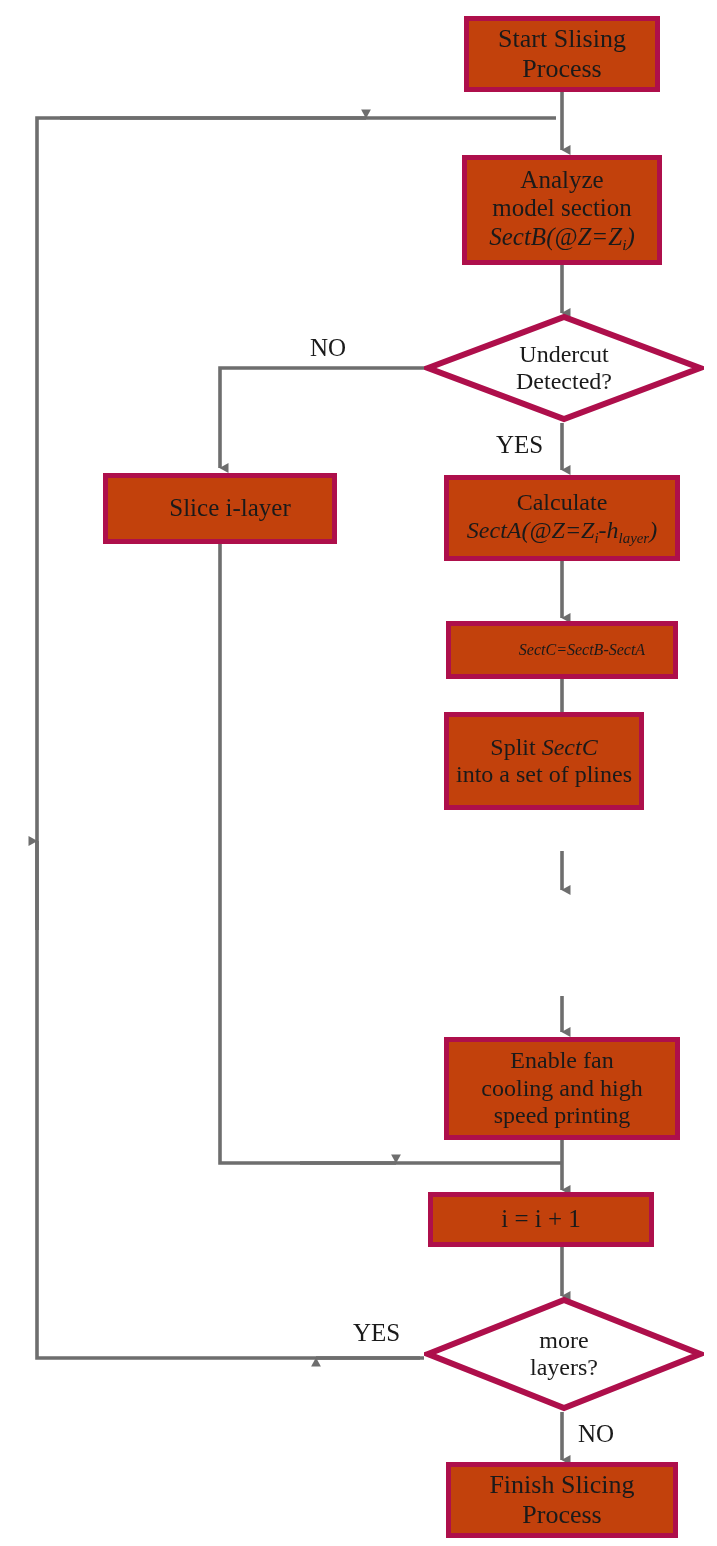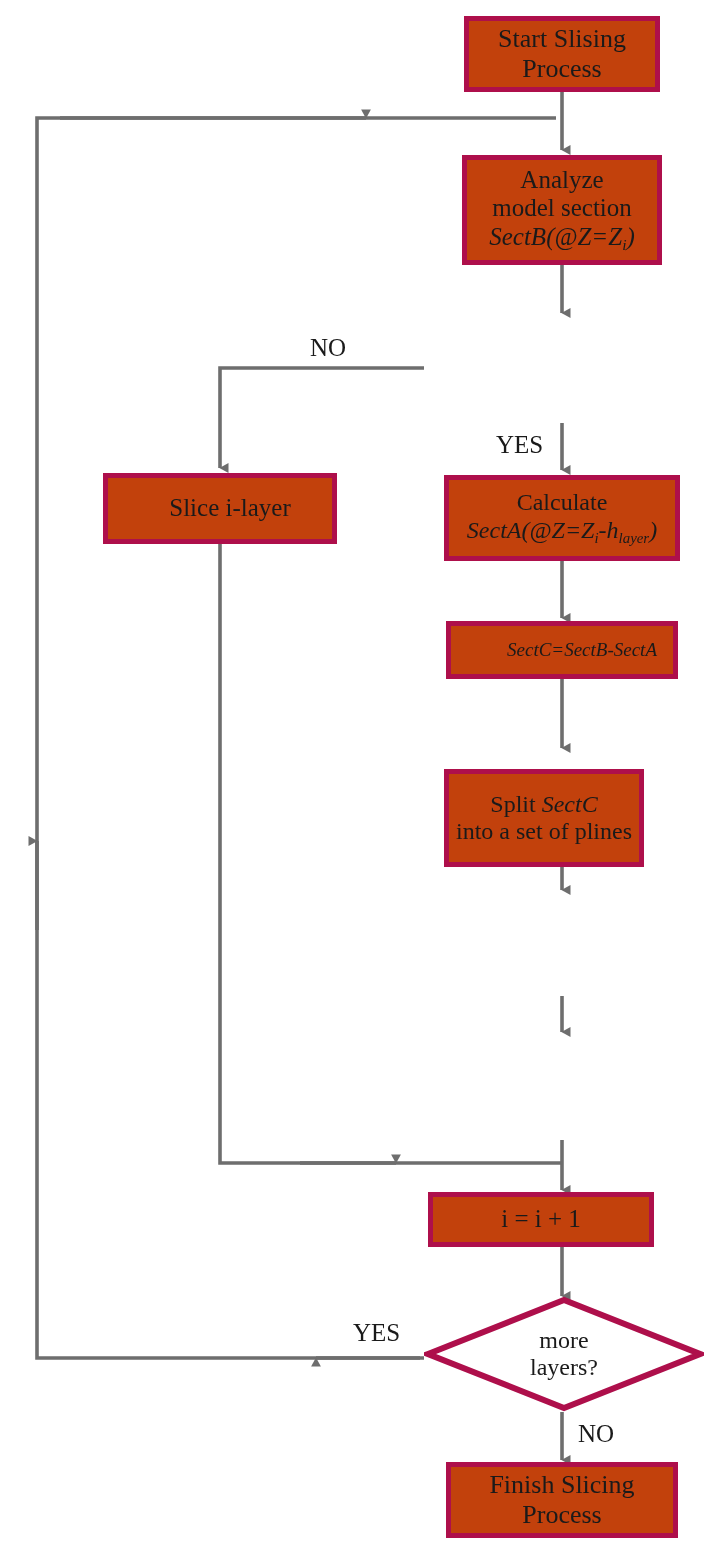--- a/index.html
+++ b/index.html
@@ -70,21 +70,21 @@
   }
   .ital { font-style: italic; }
   .sub {
     font-style: italic;
     font-size: 0.62em;
     vertical-align: -0.35em;
   }
   .fs-26 { font-size: 26px; }
   .fs-25 { font-size: 25px; }
   .fs-24 { font-size: 24px; }
-  .fs-23 { font-size: 19px; margin-left: 40px; }
+  .fs-23 { font-size: 16px; margin-left: 40px; }
 </style>
 </head>
 <body>
 
 <div id="flow-root">
 
   <svg class="edge-layer" viewBox="0 0 717 1546">
     <defs>
       <marker id="arr-down" markerWidth="11" markerHeight="11" refX="5.5" refY="9" orient="auto" markerUnits="userSpaceOnUse">
         <path d="M0.6,0.5 L10.4,0.5 L5.5,9.6 Z" fill="#6E6E6E"></path>
@@ -143,44 +143,62 @@
   </div>
 
   <div class="node node-box" style="left:462px; top:155px; width:200px; height:110px;">
     <div class="node-label fs-25">
       <span>Analyze</span><br>
       <span>model section</span><br>
       <span class="ital"><span>SectB(@Z=Z</span><span class="sub">i</span><span>)</span></span>
     </div>
   </div>
 
+  <div class="diamond-wrap" style="left:424px; top:313px; width:280px; height:110px;">
+    <svg width="280" height="110">
+      <polygon points="4,55 140,4 276,55 140,106" fill="#ffffff" stroke="#AE0F4B" stroke-width="6" stroke-linejoin="miter"></polygon>
+    </svg>
+    <div class="diamond-label fs-24">
+      <div>
+        <span>Undercut</span><br>
+        <span>Detected?</span>
+      </div>
+    </div>
+  </div>
 
   <div class="node node-box" style="left:103px; top:473px; width:234px; height:71px;padding-left:20px;">
     <div class="node-label fs-25">Slice i-layer</div>
   </div>
 
   <div class="node node-box" style="left:444px; top:475px; width:236px; height:86px;">
     <div class="node-label fs-24">
       <span>Calculate</span><br>
       <span class="ital"><span>SectA(@Z=Z</span><span class="sub">i</span><span>-h</span><span class="sub">layer</span><span>)</span></span>
     </div>
   </div>
 
   <div class="node node-box" style="left:446px; top:621px; width:232px; height:58px;">
     <div class="node-label fs-23 ital">SectC=SectB-SectA</div>
   </div>
 
-  <div class="node node-box" style="left:444px; top:769px; width:200px; height:98px;">
+  <div class="node node-box" style="left:444px; top:712px; width:200px; height:98px;">
     <div class="node-label fs-24">
       <span><span>Split </span><span class="ital">SectC</span></span><br>
       <span>into a set of plines</span>
     </div>
   </div>
 
 
+  <div class="node node-box" style="left:444px; top:1037px; width:236px; height:103px;">
+    <div class="node-label fs-24">
+      <span>Enable fan</span><br>
+      <span>cooling and high</span><br>
+      <span>speed printing</span>
+    </div>
+  </div>
 
   <div class="node node-box" style="left:428px; top:1192px; width:226px; height:55px;">
     <div class="node-label fs-25">i = i + 1</div>
   </div>
 
   <div class="diamond-wrap" style="left:424px; top:1296px; width:280px; height:116px;">
     <svg width="280" height="116">
       <polygon points="4,58 140,4 276,58 140,112" fill="#ffffff" stroke="#AE0F4B" stroke-width="6" stroke-linejoin="miter"></polygon>
     </svg>
     <div class="diamond-label fs-24">

